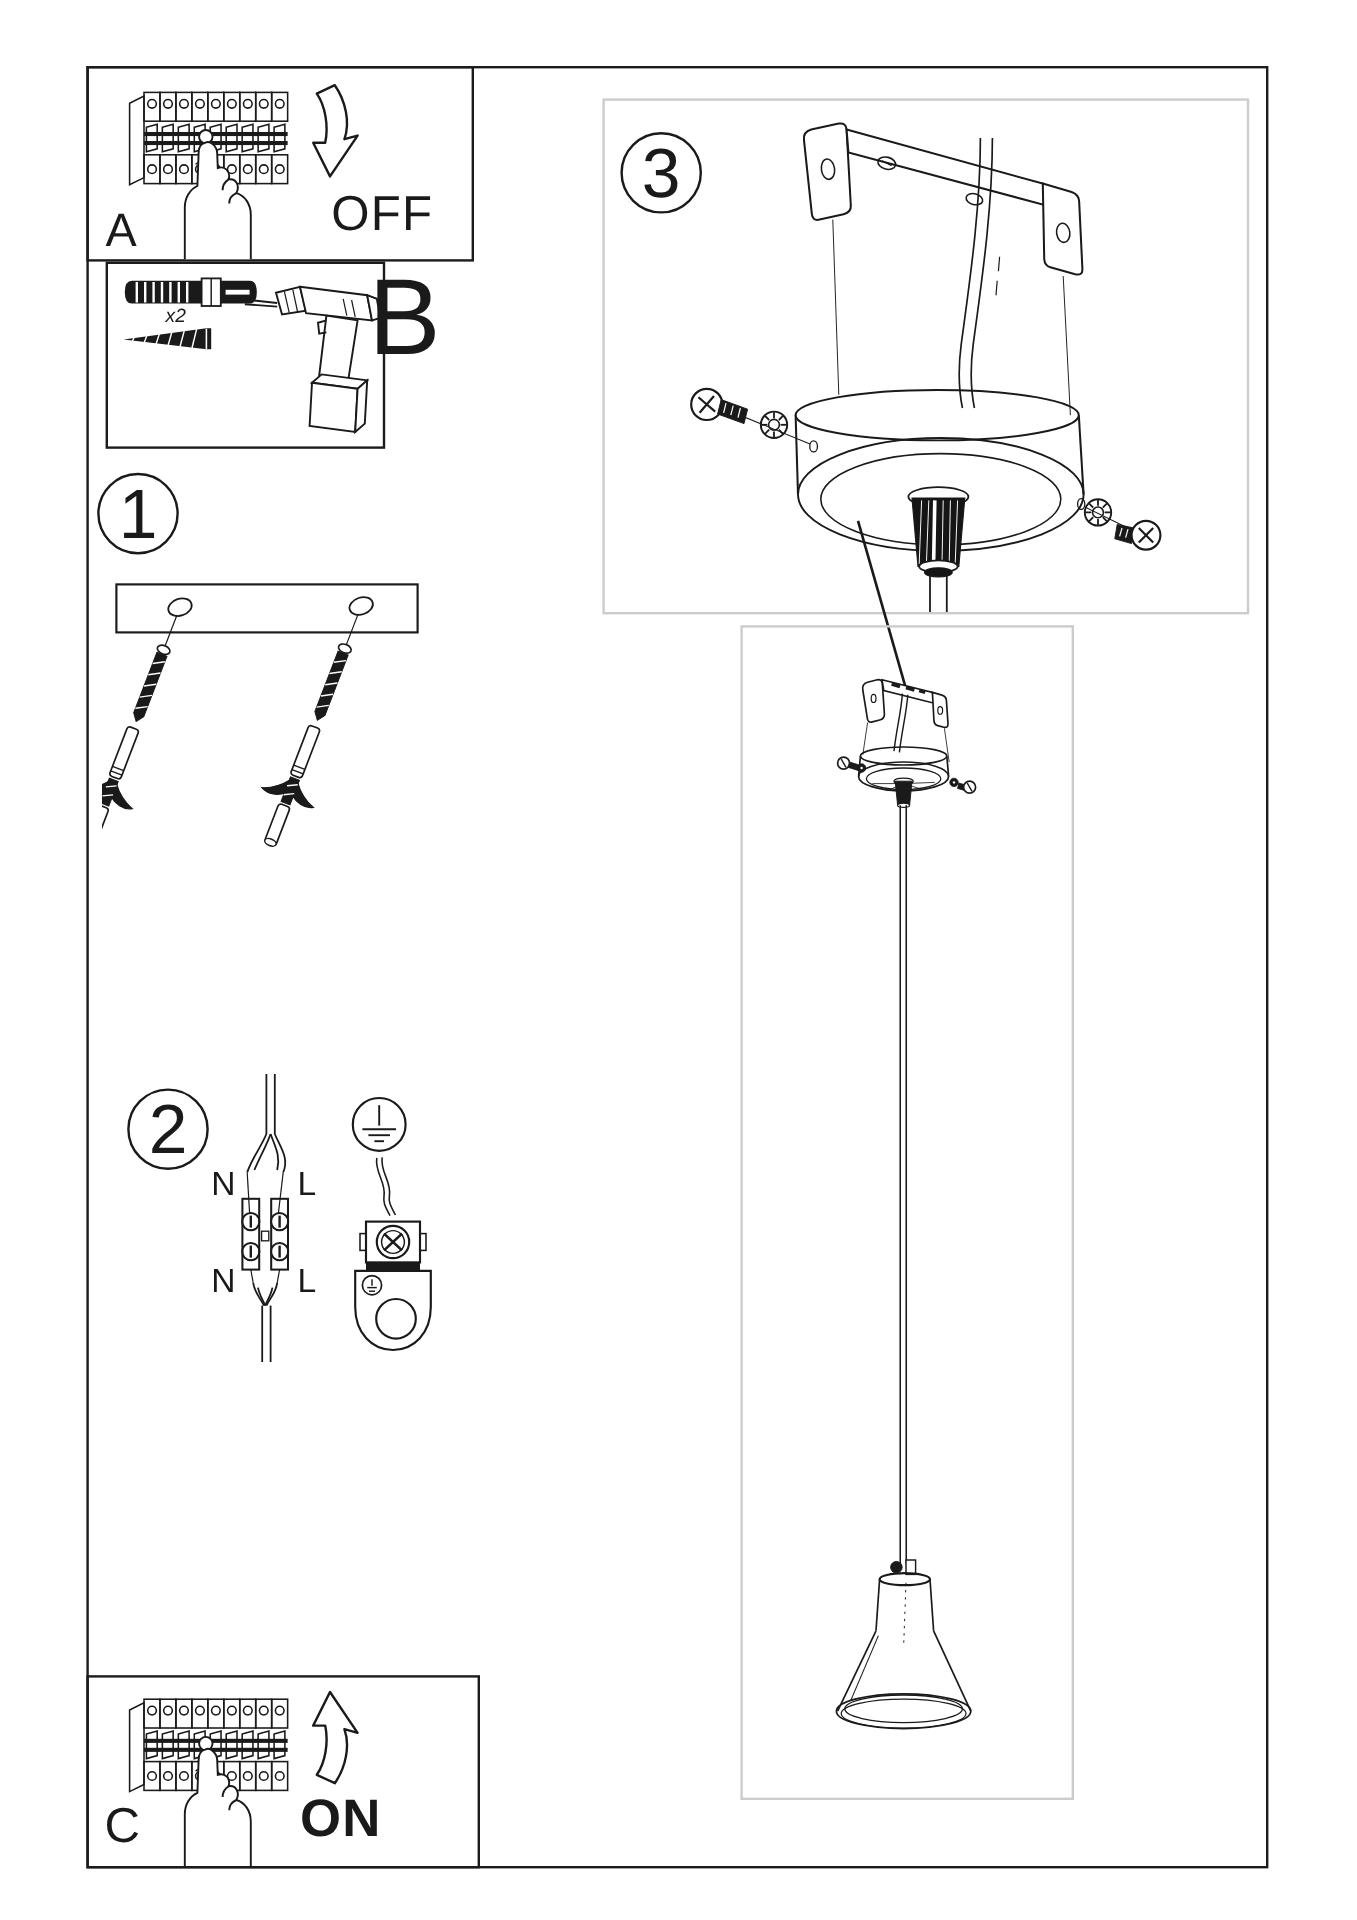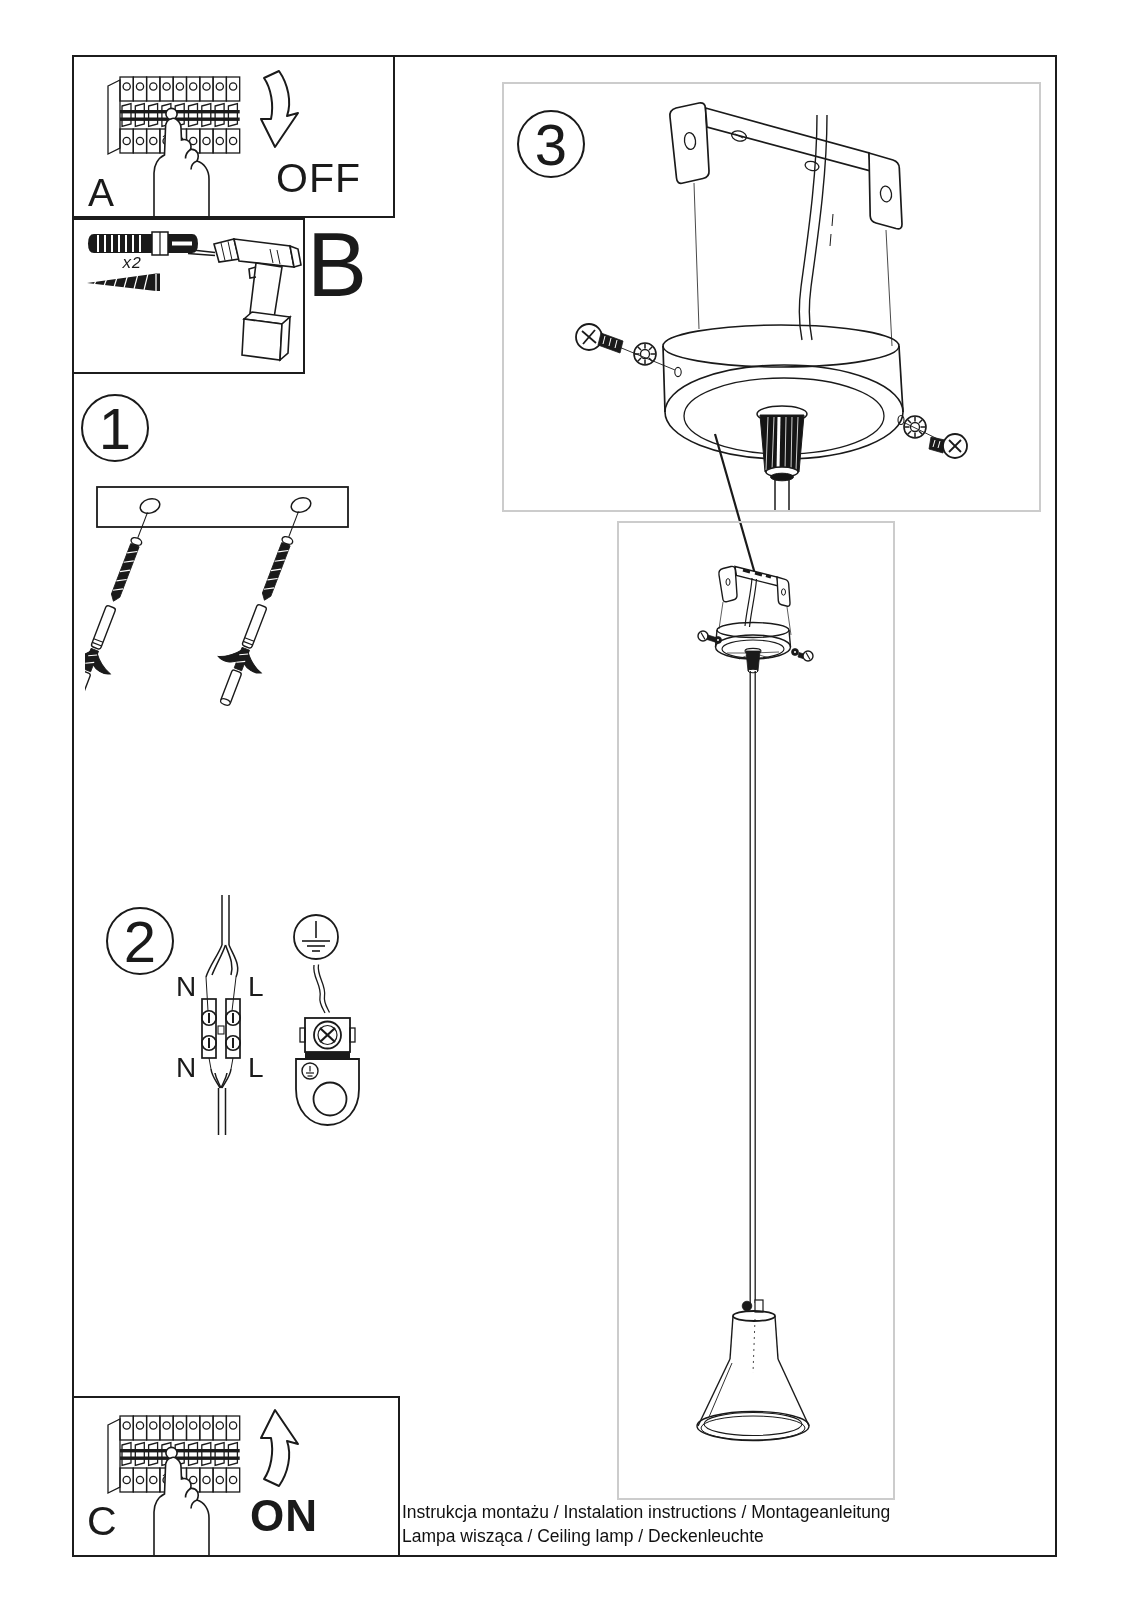--- a/index.html
+++ b/index.html
@@ -86,21 +86,21 @@
         </g>
       </defs>
       <use href="#breaker-sym" x="34" y="20"></use>
       <use href="#hand-sym" x="97" y="62"></use>
       <path d="M205,14 C214,27 218,45 213,59 L224,56 L201,90 L187,62 L197,62 C200,48 197,31 190,21 Z" fill="none" stroke="#1a1a1a" stroke-width="2" stroke-linejoin="round"></path>
     </svg>
     <div class="abs biglabel" style="left:14px;top:116px;font-size:39px;">A</div>
     <div class="abs biglabel" style="left:174px;top:101px;font-size:41px;letter-spacing:1px;margin-left:28px;">OFF</div>
   </div>
 
-  <div class="abs frame" style="left:72px;top:218px;width:233px;height:156px;font-family:Liberation Mono, monospace;">
+  <div class="abs frame" style="left:88px;top:218px;width:233px;height:156px;">
     <svg width="229" height="152" viewBox="0 0 229 152" style="position:absolute;left:0;top:0;">
 
       <g>
         <path d="M20,14 L78,14 L78,33 L20,33 Q14,33 14,23.5 Q14,14 20,14 Z" fill="#1a1a1a"></path>
         <line x1="24" y1="15" x2="24" y2="32" stroke="#fff" stroke-width="2"></line>
           <line x1="31" y1="15" x2="31" y2="32" stroke="#fff" stroke-width="2"></line>
           <line x1="38" y1="15" x2="38" y2="32" stroke="#fff" stroke-width="2"></line>
           <line x1="45" y1="15" x2="45" y2="32" stroke="#fff" stroke-width="2"></line>
           <line x1="52" y1="15" x2="52" y2="32" stroke="#fff" stroke-width="2"></line>
           <line x1="59" y1="15" x2="59" y2="32" stroke="#fff" stroke-width="2"></line>
@@ -428,18 +428,14 @@
   <div class="abs frame" style="left:72px;top:1396px;width:328px;height:161px;">
     <svg width="324" height="157" viewBox="0 0 324 157" style="position:absolute;left:0;top:0;">
       <use href="#breaker-sym" x="34" y="18"></use>
       <use href="#hand-sym" x="97" y="60"></use>
       <path d="M205,88 C214,75 218,57 213,43 L224,46 L201,12 L187,40 L197,40 C200,54 197,71 190,81 Z" fill="none" stroke="#1a1a1a" stroke-width="2" stroke-linejoin="round"></path>
     </svg>
     <div class="abs biglabel" style="left:13px;top:103px;font-size:41px;">C</div>
     <div class="abs biglabel" style="left:176px;top:96px;font-size:44px;letter-spacing:1px;font-weight:bold;">ON</div>
   </div>
 
-  <div class="abs" style="left:402px;top:1501px;width:650px;">
-    <div class="footer-line">Instrukcja montażu / Instalation instructions / Montageanleitung</div>
-    <div class="footer-line">Lampa wisząca / Ceiling lamp / Deckenleuchte</div>
-  </div>
 
 </div>
 
 </body></html>

